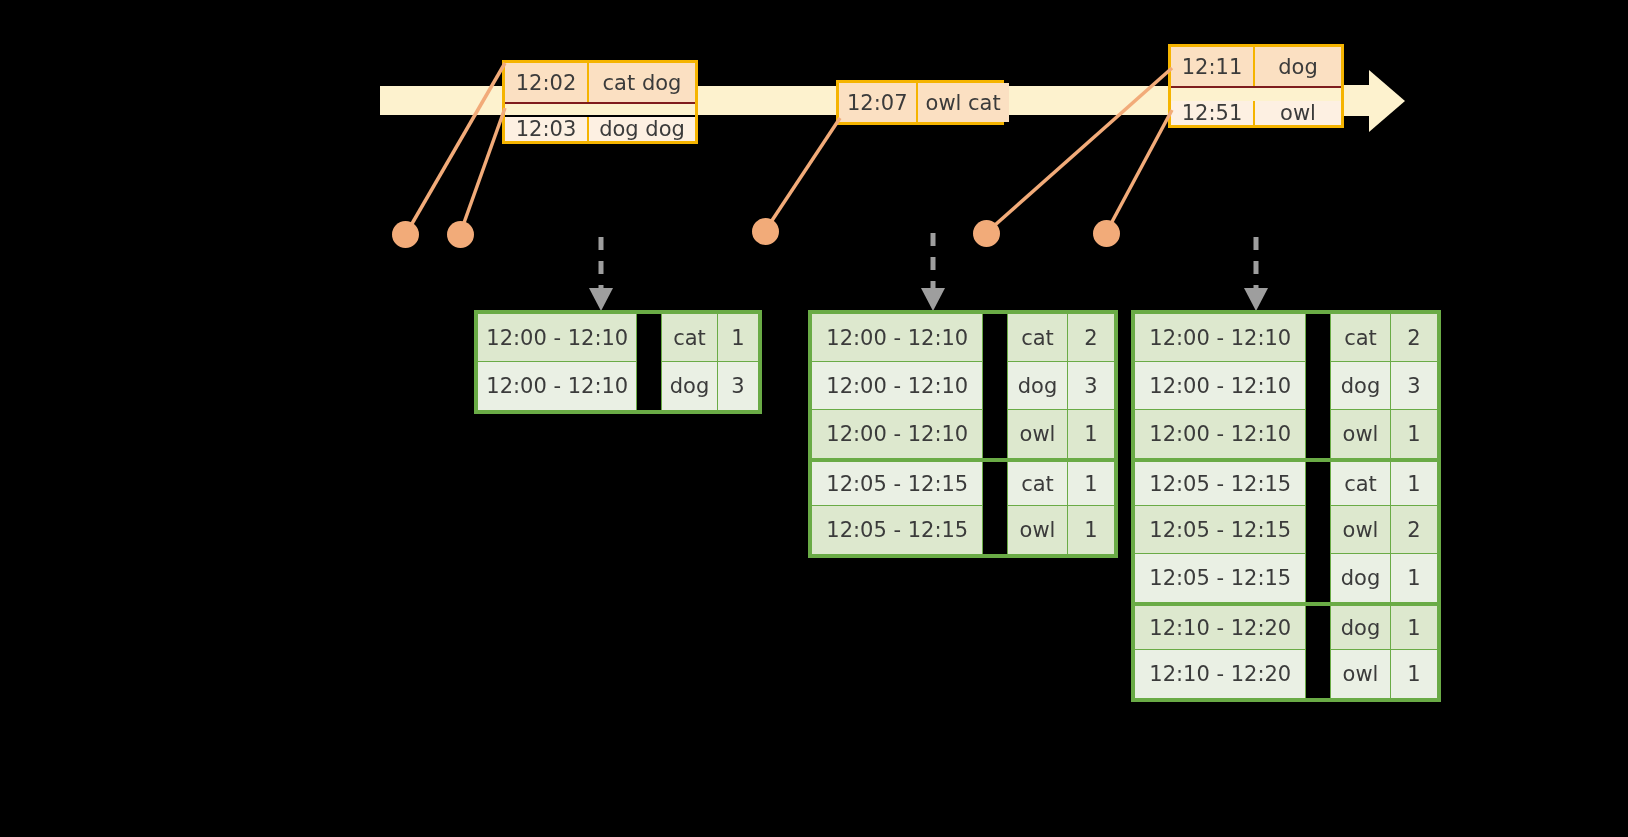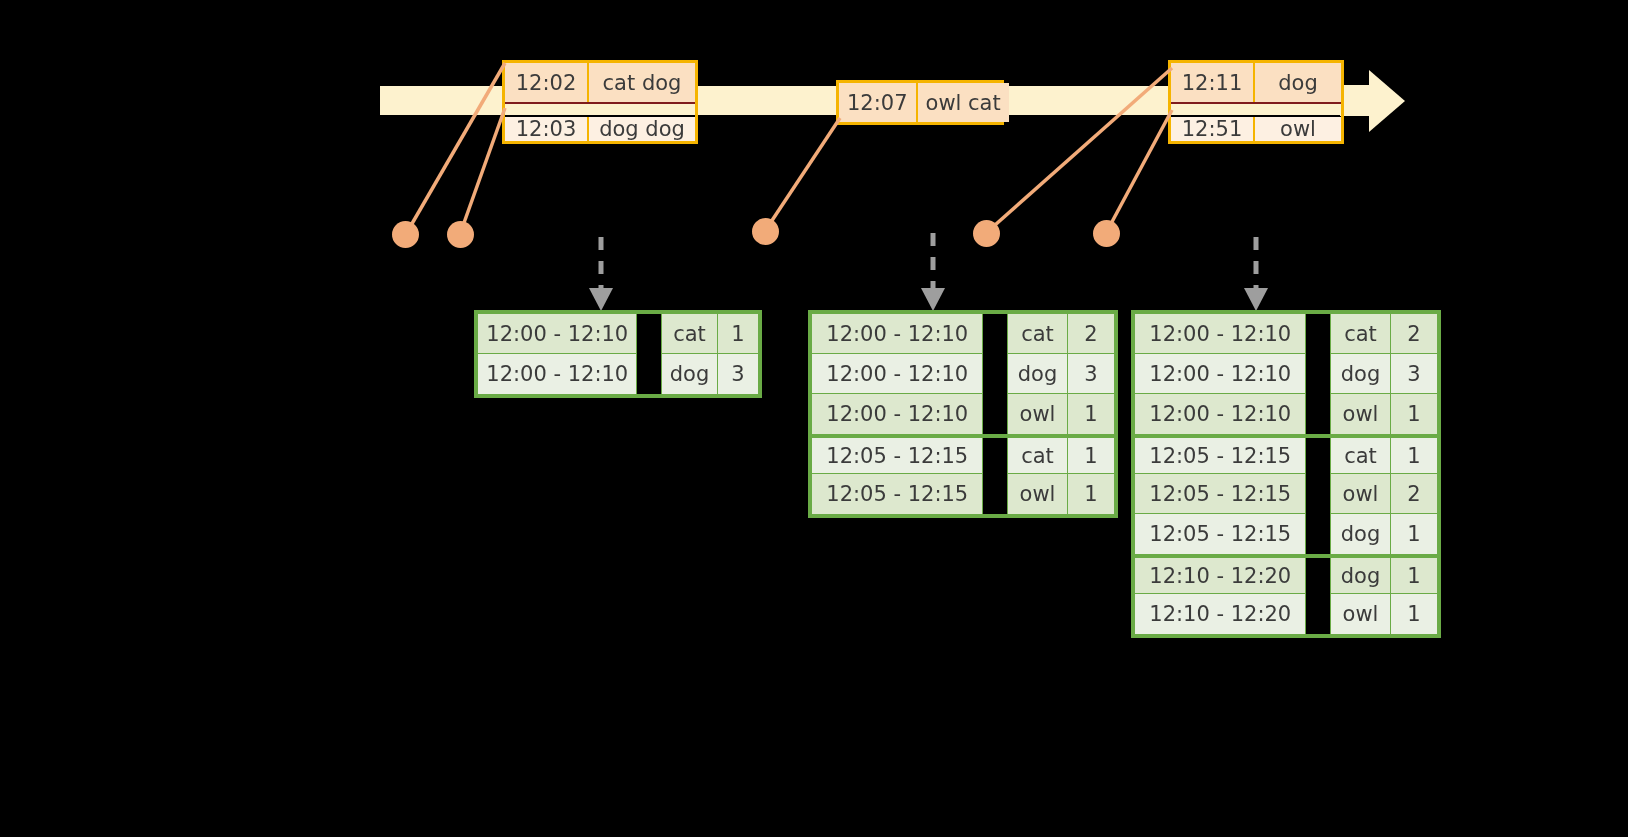--- a/index.html
+++ b/index.html
@@ -96,21 +96,21 @@
   
   .result-table {
     position: absolute;
     border: 4px solid #6aab46;
     box-sizing: border-box;
     display: flex;
     flex-direction: column;
   }
   .res-row {
     display: flex;
-    height: 40px;
+    height: 48px;
     box-sizing: border-box;
   }
   .res-cell {
     display: flex;
     align-items: center;
     justify-content: center;
     font-size: 21px;
     color: #3b3b3b;
     box-sizing: border-box;
     border: 1.5px solid #6aab46;
@@ -148,21 +148,21 @@
     </div>
   </div>
 
   <div class="event-box" style="left:836px; top:80px; width:168px;">
     <div class="event-row shade-a">
       <div class="event-cell time">12:07</div>
       <div class="event-cell words">owl cat</div>
     </div>
   </div>
 
-  <div class="event-box" style="left:1168px; top:60px; width:176px;">
+  <div class="event-box" style="left:1168px; top:44px; width:176px;">
     <div class="event-row shade-a">
       <div class="event-cell time">12:11</div>
       <div class="event-cell words">dog</div>
     </div>
     <div class="event-row shade-b">
       <div class="event-cell time">12:51</div>
       <div class="event-cell words">owl</div>
     </div>
   </div>
 

